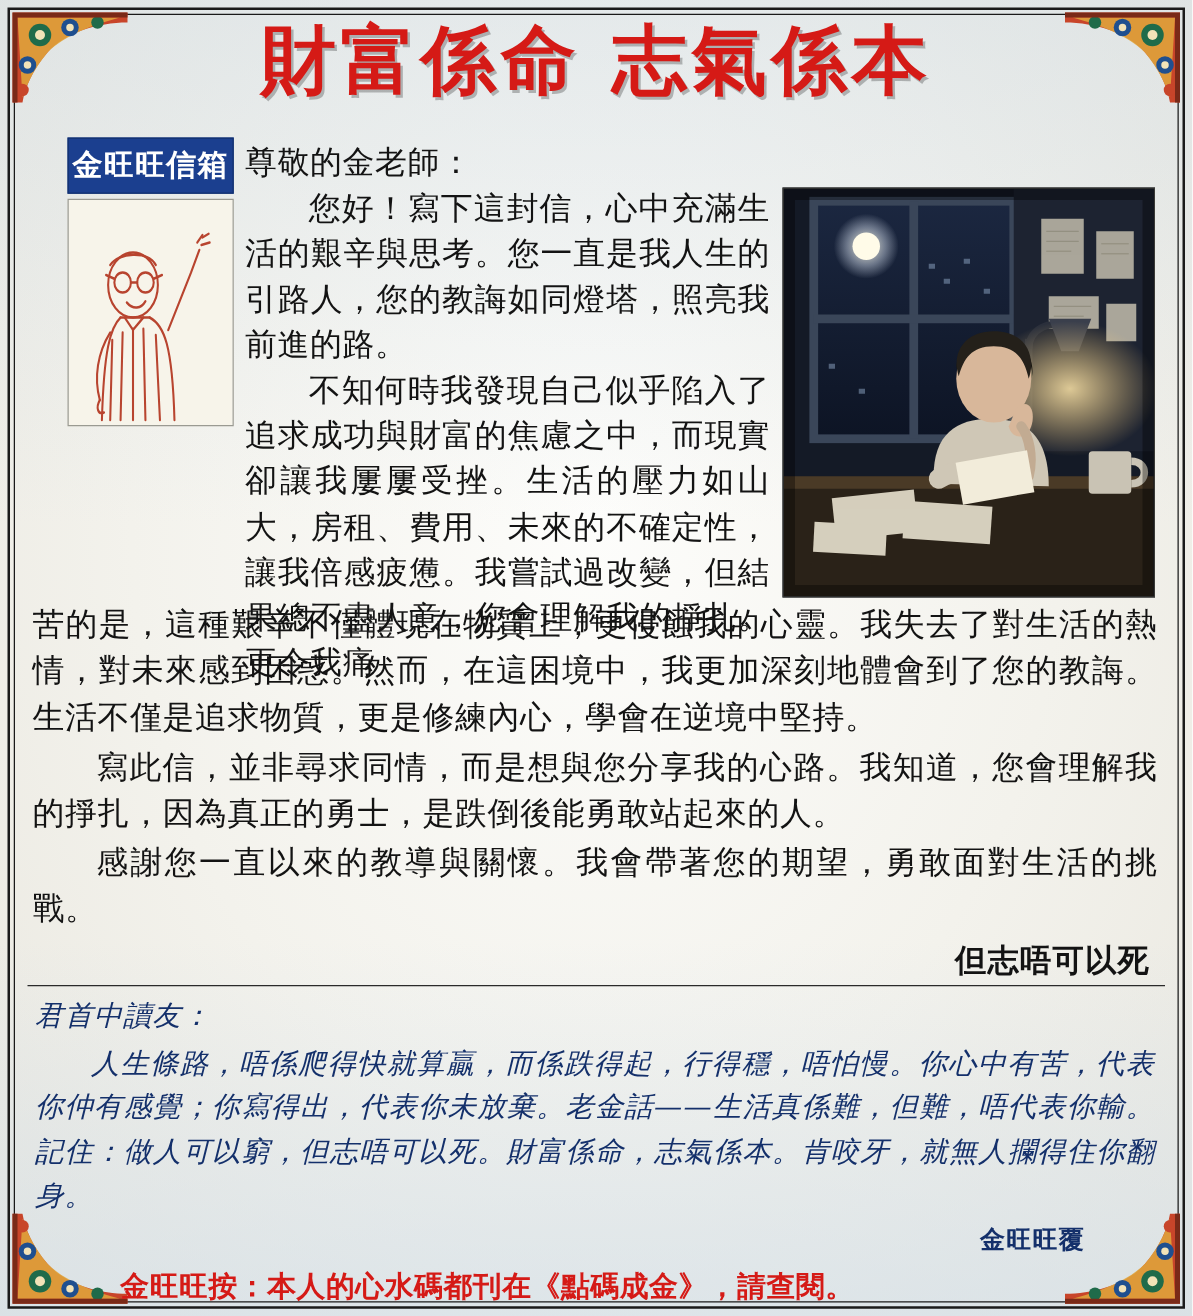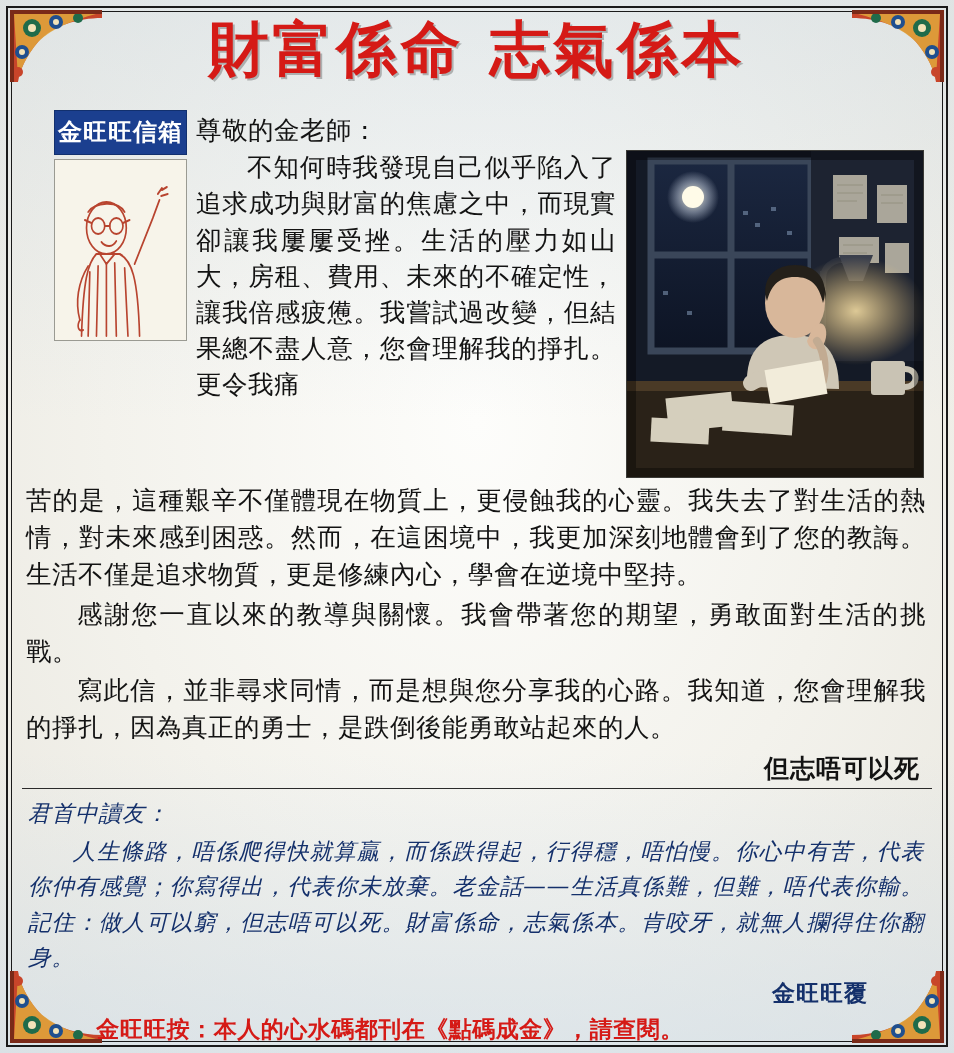--- a/index.html
+++ b/index.html
@@ -174,21 +174,21 @@
     letter-spacing: 1px;
   }
   .reply p { margin: 0 0 2px 0; }
   .reply .indent { text-indent: 2em; }
 
   .reply-sign {
     position: absolute;
     right: 86px;
     top: 978px;
     font-family: Liberation Mono, monospace;
-    font-size: 23px;
+    font-size: 20px;
     font-weight: bold;
     color: #14306b;
     letter-spacing: 1px;
   }
 
   .footnote {
     position: absolute;
     left: 0;
     width: 780px;
     top: 1014px;
@@ -422,27 +422,28 @@
 
         <rect x="140" y="214" width="58" height="34" transform="rotate(-10 169 231)" fill="#f2ecda"></rect>
       </g>
 
       <rect x="0" y="0" width="296" height="326" fill="none" stroke="#000" stroke-width="18" opacity="0.35"></rect>
     </svg>
   </div>
 
   <div class="letter">
     <p>尊敬的金老師：</p>
+    <p class="indent">您好！寫下這封信，心中充滿生活的艱辛與思考。您一直是我人生的引路人，您的教誨如同燈塔，照亮我前進的路。</p>
     <p class="indent">不知何時我發現自己似乎陷入了追求成功與財富的焦慮之中，而現實卻讓我屢屢受挫。生活的壓力如山大，房租、費用、未來的不確定性，讓我倍感疲憊。我嘗試過改變，但結果總不盡人意，您會理解我的掙扎。更令我痛</p>
   </div>
 
   <div class="letter-wide">
     <p>苦的是，這種艱辛不僅體現在物質上，更侵蝕我的心靈。我失去了對生活的熱情，對未來感到困惑。然而，在這困境中，我更加深刻地體會到了您的教誨。生活不僅是追求物質，更是修練內心，學會在逆境中堅持。</p>
+    <p class="indent">寫此信，並非尋求同情，而是想與您分享我的心路。我知道，您會理解我的掙扎，因為真正的勇士，是跌倒後能勇敢站起來的人。</p>
     <p class="indent">感謝您一直以來的教導與關懷。我會帶著您的期望，勇敢面對生活的挑戰。</p>
-    <p class="indent">寫此信，並非尋求同情，而是想與您分享我的心路。我知道，您會理解我的掙扎，因為真正的勇士，是跌倒後能勇敢站起來的人。</p>
   </div>
 
   <div class="signature">但志唔可以死</div>
 
   <div class="divider"></div>
 
   <div class="reply">
     <p>君首中讀友：</p>
     <p class="indent">人生條路，唔係爬得快就算贏，而係跌得起，行得穩，唔怕慢。你心中有苦，代表你仲有感覺；你寫得出，代表你未放棄。老金話——生活真係難，但難，唔代表你輸。記住：做人可以窮，但志唔可以死。財富係命，志氣係本。肯咬牙，就無人攔得住你翻身。</p>
   </div>

